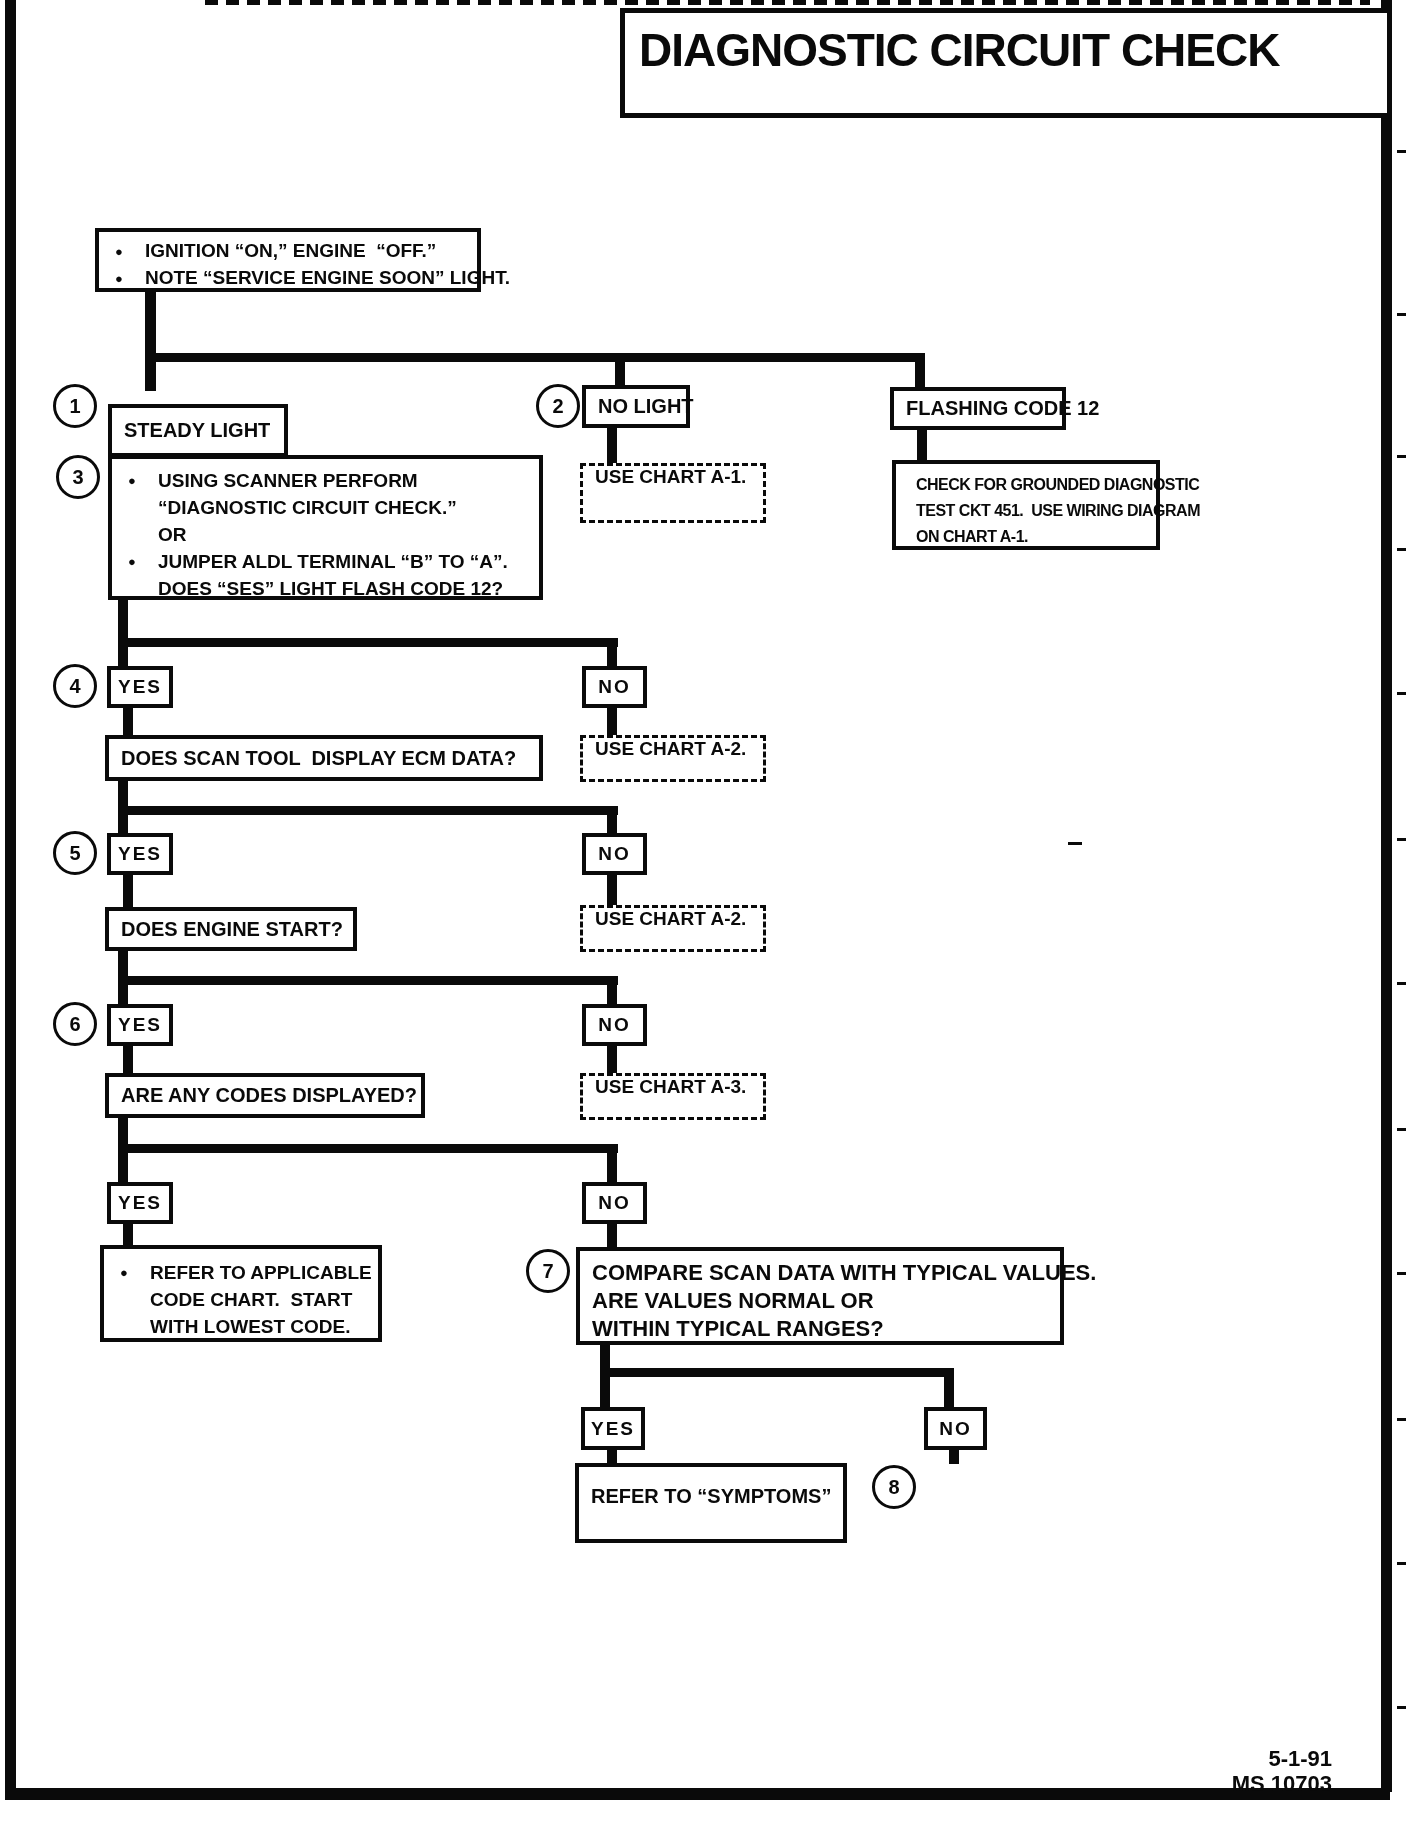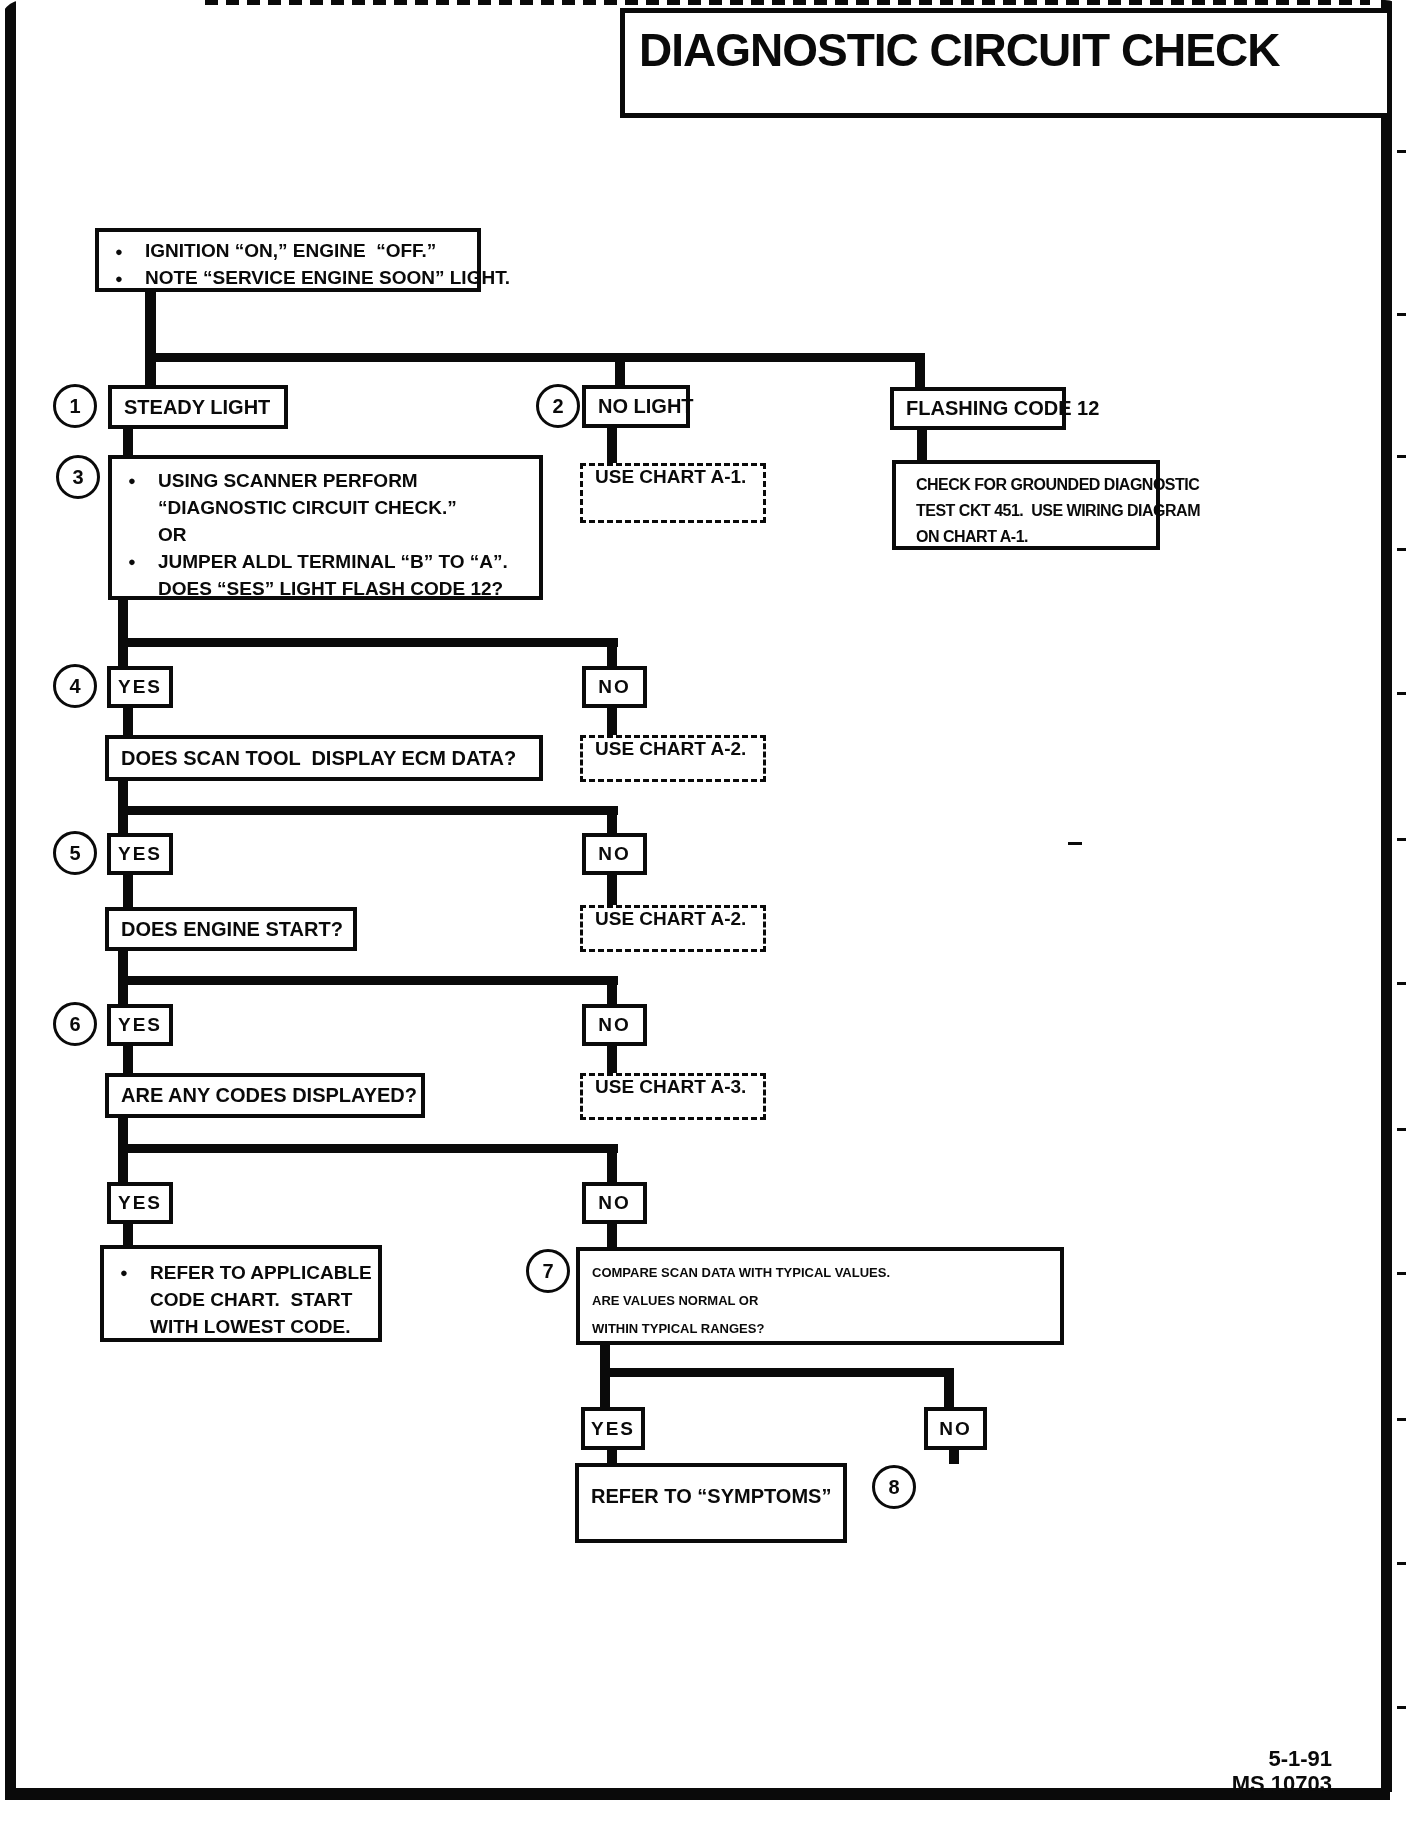--- a/index.html
+++ b/index.html
@@ -1,18 +1,18 @@
 <!DOCTYPE html>
 <html><head>
 <meta charset="utf-8">
 <style>
   html,body{margin:0;padding:0;background:#ffffff;}
   .page{
     position:relative;width:1408px;height:1826px;background:#ffffff;overflow:hidden;
-    font-family:"Liberation Sans",sans-serif;font-weight:700;color:#0a0a0a;border-radius:23px;
+    font-family:"Liberation Sans",sans-serif;font-weight:700;color:#0a0a0a;
   }
   .t{white-space:pre;}
   .bar{position:absolute;background:#0a0a0a;}
   .hline,.vline{position:absolute;background:#0a0a0a;}
   .box{position:absolute;border:4px solid #0a0a0a;background:#fff;box-sizing:border-box;}
   .dashedbox{position:absolute;border:3px dashed #0a0a0a;background:#fff;box-sizing:border-box;
     display:flex;padding-left:12px;font-size:19px;}
   .yn{display:flex;align-items:center;justify-content:center;font-size:19px;letter-spacing:2px;}
   .qbox{display:flex;align-items:center;padding-left:12px;font-size:20px;}
   .circle{position:absolute;width:44px;height:44px;border:3.5px solid #0a0a0a;border-radius:50%;
@@ -101,21 +101,21 @@
       <div class="brow">
           <span class="dot">●</span>
           <span class="t">NOTE “SERVICE ENGINE SOON” LIGHT.</span>
         </div>
     </div>
   </div>
 
   <div class="circle" style="left:53px;top:384px;">
       <span class="t">1</span>
     </div>
-  <div class="box qbox" style="left:108px;top:385px;width:180px;height:44px;">
+  <div class="box qbox" style="left:108px;top:404px;width:180px;height:53px;">
     <span class="t">STEADY LIGHT</span>
   </div>
 
   <div class="circle" style="left:536px;top:384px;">
       <span class="t">2</span>
     </div>
   <div class="box qbox" style="left:582px;top:385px;width:108px;height:43px;">
     <span class="t">NO LIGHT</span>
   </div>
 
@@ -214,21 +214,21 @@
           <span class="t">REFER TO APPLICABLE</span>
         </div>
       <div class="ind t">CODE CHART.  START</div>
       <div class="ind t">WITH LOWEST CODE.</div>
     </div>
   </div>
 
   <div class="circle" style="left:526px;top:1249px;">
       <span class="t">7</span>
     </div>
-  <div class="box" style="left:576px;top:1247px;width:488px;height:98px;padding:8px 0 0 12px;font-size:13px;line-height:28px;">
+  <div class="box" style="left:576px;top:1247px;width:488px;height:98px;padding:8px 0 0 12px;font-size:22px;line-height:28px;">
     <div class="t">COMPARE SCAN DATA WITH TYPICAL VALUES.</div>
     <div class="t">ARE VALUES NORMAL OR</div>
     <div class="t">WITHIN TYPICAL RANGES?</div>
   </div>
 
   <div class="box yn" style="left:581px;top:1407px;width:64px;height:43px;">
     <span class="t">YES</span>
   </div>
   <div class="box yn" style="left:924px;top:1407px;width:63px;height:43px;">
     <span class="t">NO</span>

